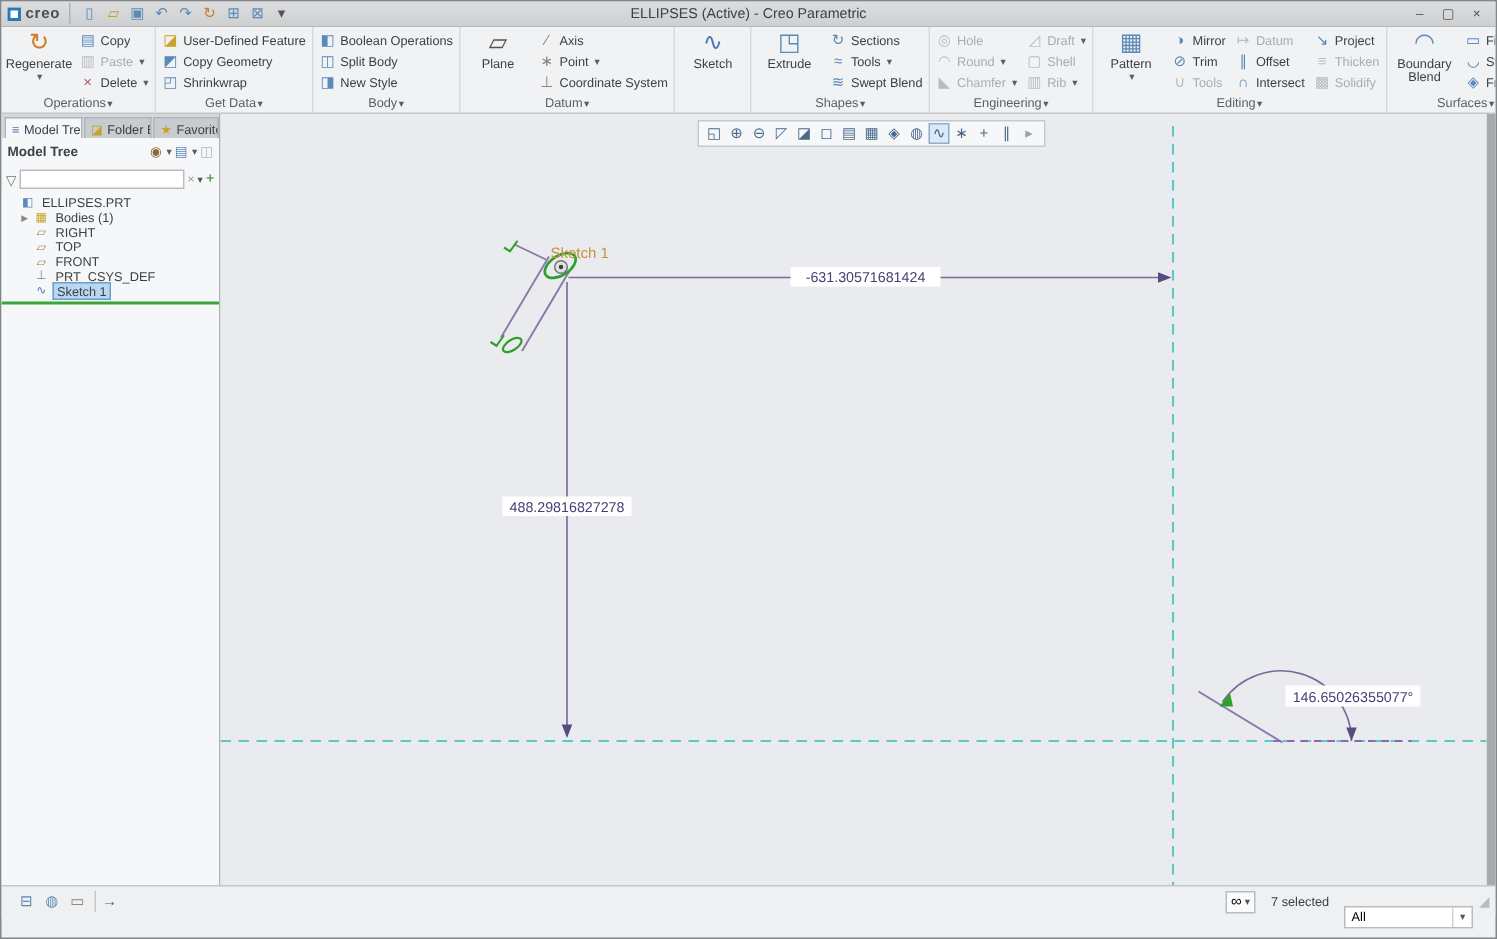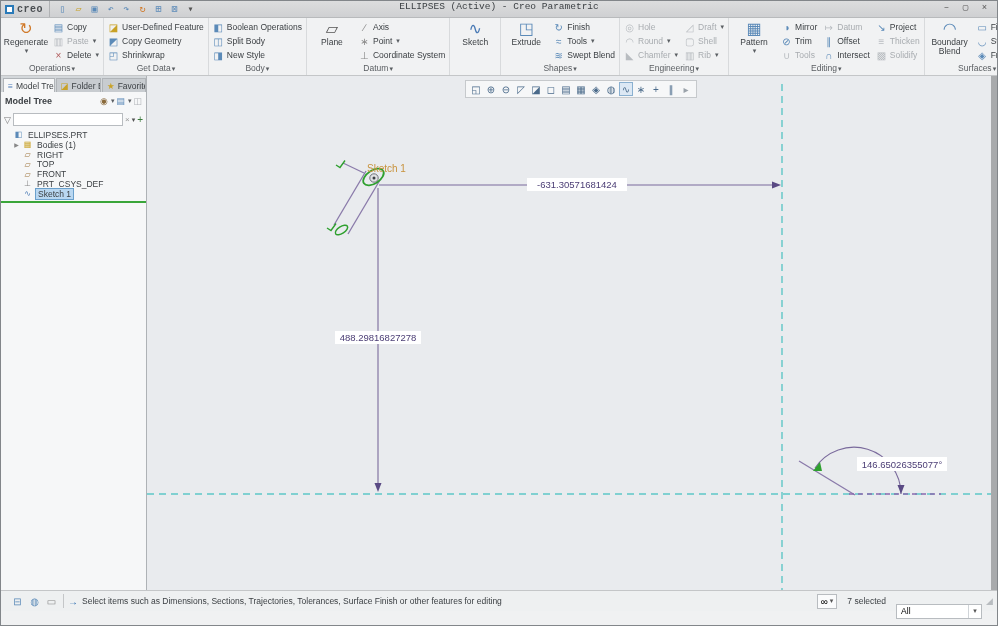--- a/index.html
+++ b/index.html
@@ -1,19 +1,19 @@
 <!DOCTYPE html>
 <html><head>
 <meta charset="utf-8">
 <style>
   html,body{margin:0;padding:0;background:#888;font-family:"Liberation Sans",sans-serif;}
   *{box-sizing:border-box;}
   .window{width:998px;height:626px;background:#f0f1f2;border:1px solid #82868a;position:relative;overflow:hidden;}
   
-  .titlebar{height:17px;background:linear-gradient(#dcddde,#cfd0d2);display:flex;padding:0 4px;position:relative;border-bottom:1px solid #b8babc;font-family:Liberation Mono, monospace;}
+  .titlebar{height:17px;background:linear-gradient(#dcddde,#cfd0d2);display:flex;align-items:center;padding:0 4px;position:relative;border-bottom:1px solid #b8babc;}
   .logo{display:flex;align-items:center;gap:3px;margin-right:6px;}
   .logobox{width:9px;height:9px;border:2px solid #2a7ab8;background:#fff;}
   .logotext{font-size:10px;font-weight:bold;color:#4a4e52;letter-spacing:.5px;}
   .qat{display:flex;align-items:center;gap:1px;border-left:1px solid #b0b2b4;padding-left:5px;}
   .qbtn{width:15px;height:14px;display:flex;align-items:center;justify-content:center;font-size:10px;cursor:default;}
   .wtitle{position:absolute;left:50%;transform:translateX(-50%);font-size:9.5px;color:#3c4044;white-space:nowrap;}
   .wincontrols{margin-left:auto;display:flex;gap:2px;}
   .wc{width:17px;height:13px;display:flex;align-items:center;justify-content:center;font-size:9px;color:#555;}
   
   .tabbar{height:15px;background:#394147;display:flex;align-items:stretch;}
@@ -218,21 +218,21 @@
       </div>
       <div class="rg">
         <div class="rgb">
           <div class="bigbtn">
             <span class="bigic" style="color: rgb(91, 138, 184);">◳</span>
             <div class="blab">Extrude</div>
           </div>
           <div class="rcol">
             <div class="sbtn">
               <span class="sic" style="color: rgb(91, 138, 184);">↻</span>
-              <span class="slab">Finish</span>
+              <span class="slab">Sections</span>
             </div>
             <div class="sbtn">
               <span class="sic" style="color: rgb(91, 138, 184);">≈</span>
               <span class="slab">Tools</span>
               <span class="dd">▾</span>
             </div>
             <div class="sbtn">
               <span class="sic" style="color: rgb(91, 138, 184);">≋</span>
               <span class="slab">Swept Blend</span>
             </div>
@@ -495,21 +495,20 @@
         <span class="stico">
           <span class="ic" style="color: rgb(91, 138, 184);">◍</span>
         </span>
         <span class="stico">
           <span class="ic" style="color: rgb(136, 136, 136);">▭</span>
         </span>
       </span>
     <span class="stdiv"></span>
     <div class="stmsg">
       <span style="color:#2a6ab0;font-weight:bold;font-size:10px">→</span>
-      <span>Select items such as Dimensions, Sections, Trajectories, Tolerances, Surface Finish or other features for editing</span>
     </div>
     <div class="findbtn">
       <span>∞</span>
       <span style="font-size:7px;color:#555">▾</span>
     </div>
     <span class="selcount">7 selected</span>
     <div class="combo">
       <span>All</span>
       <span class="arrow">▾</span>
     </div>

